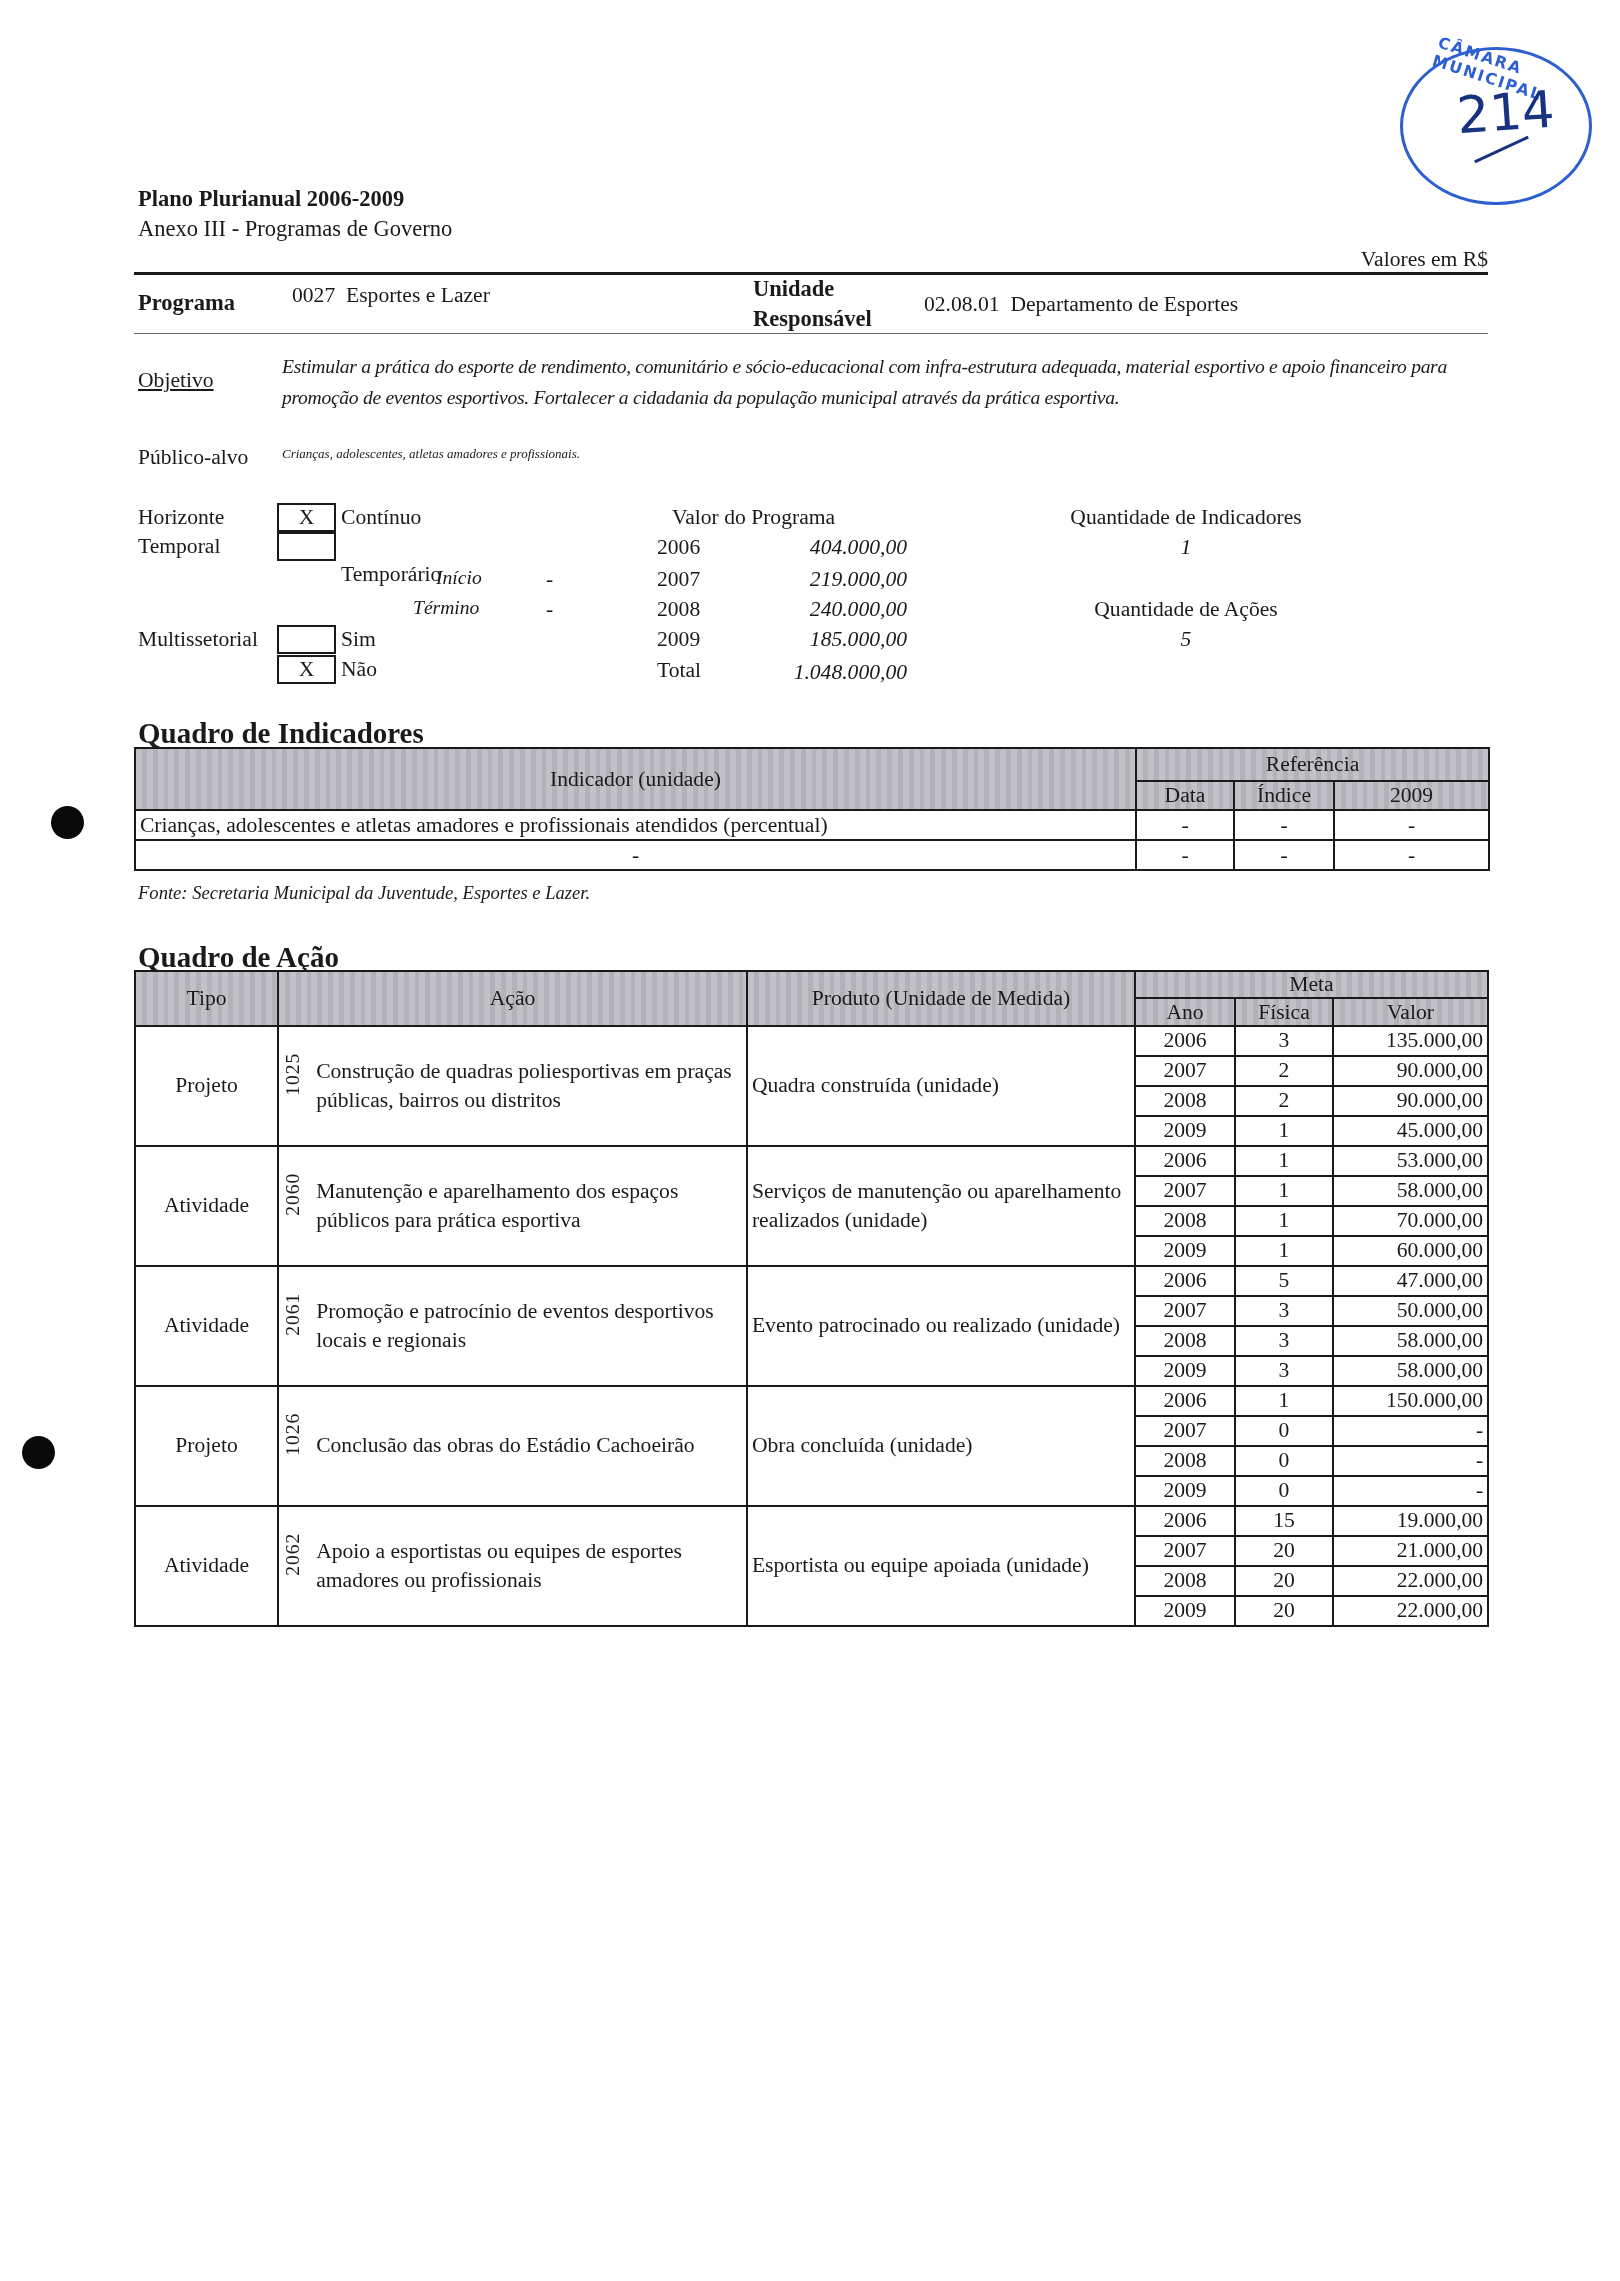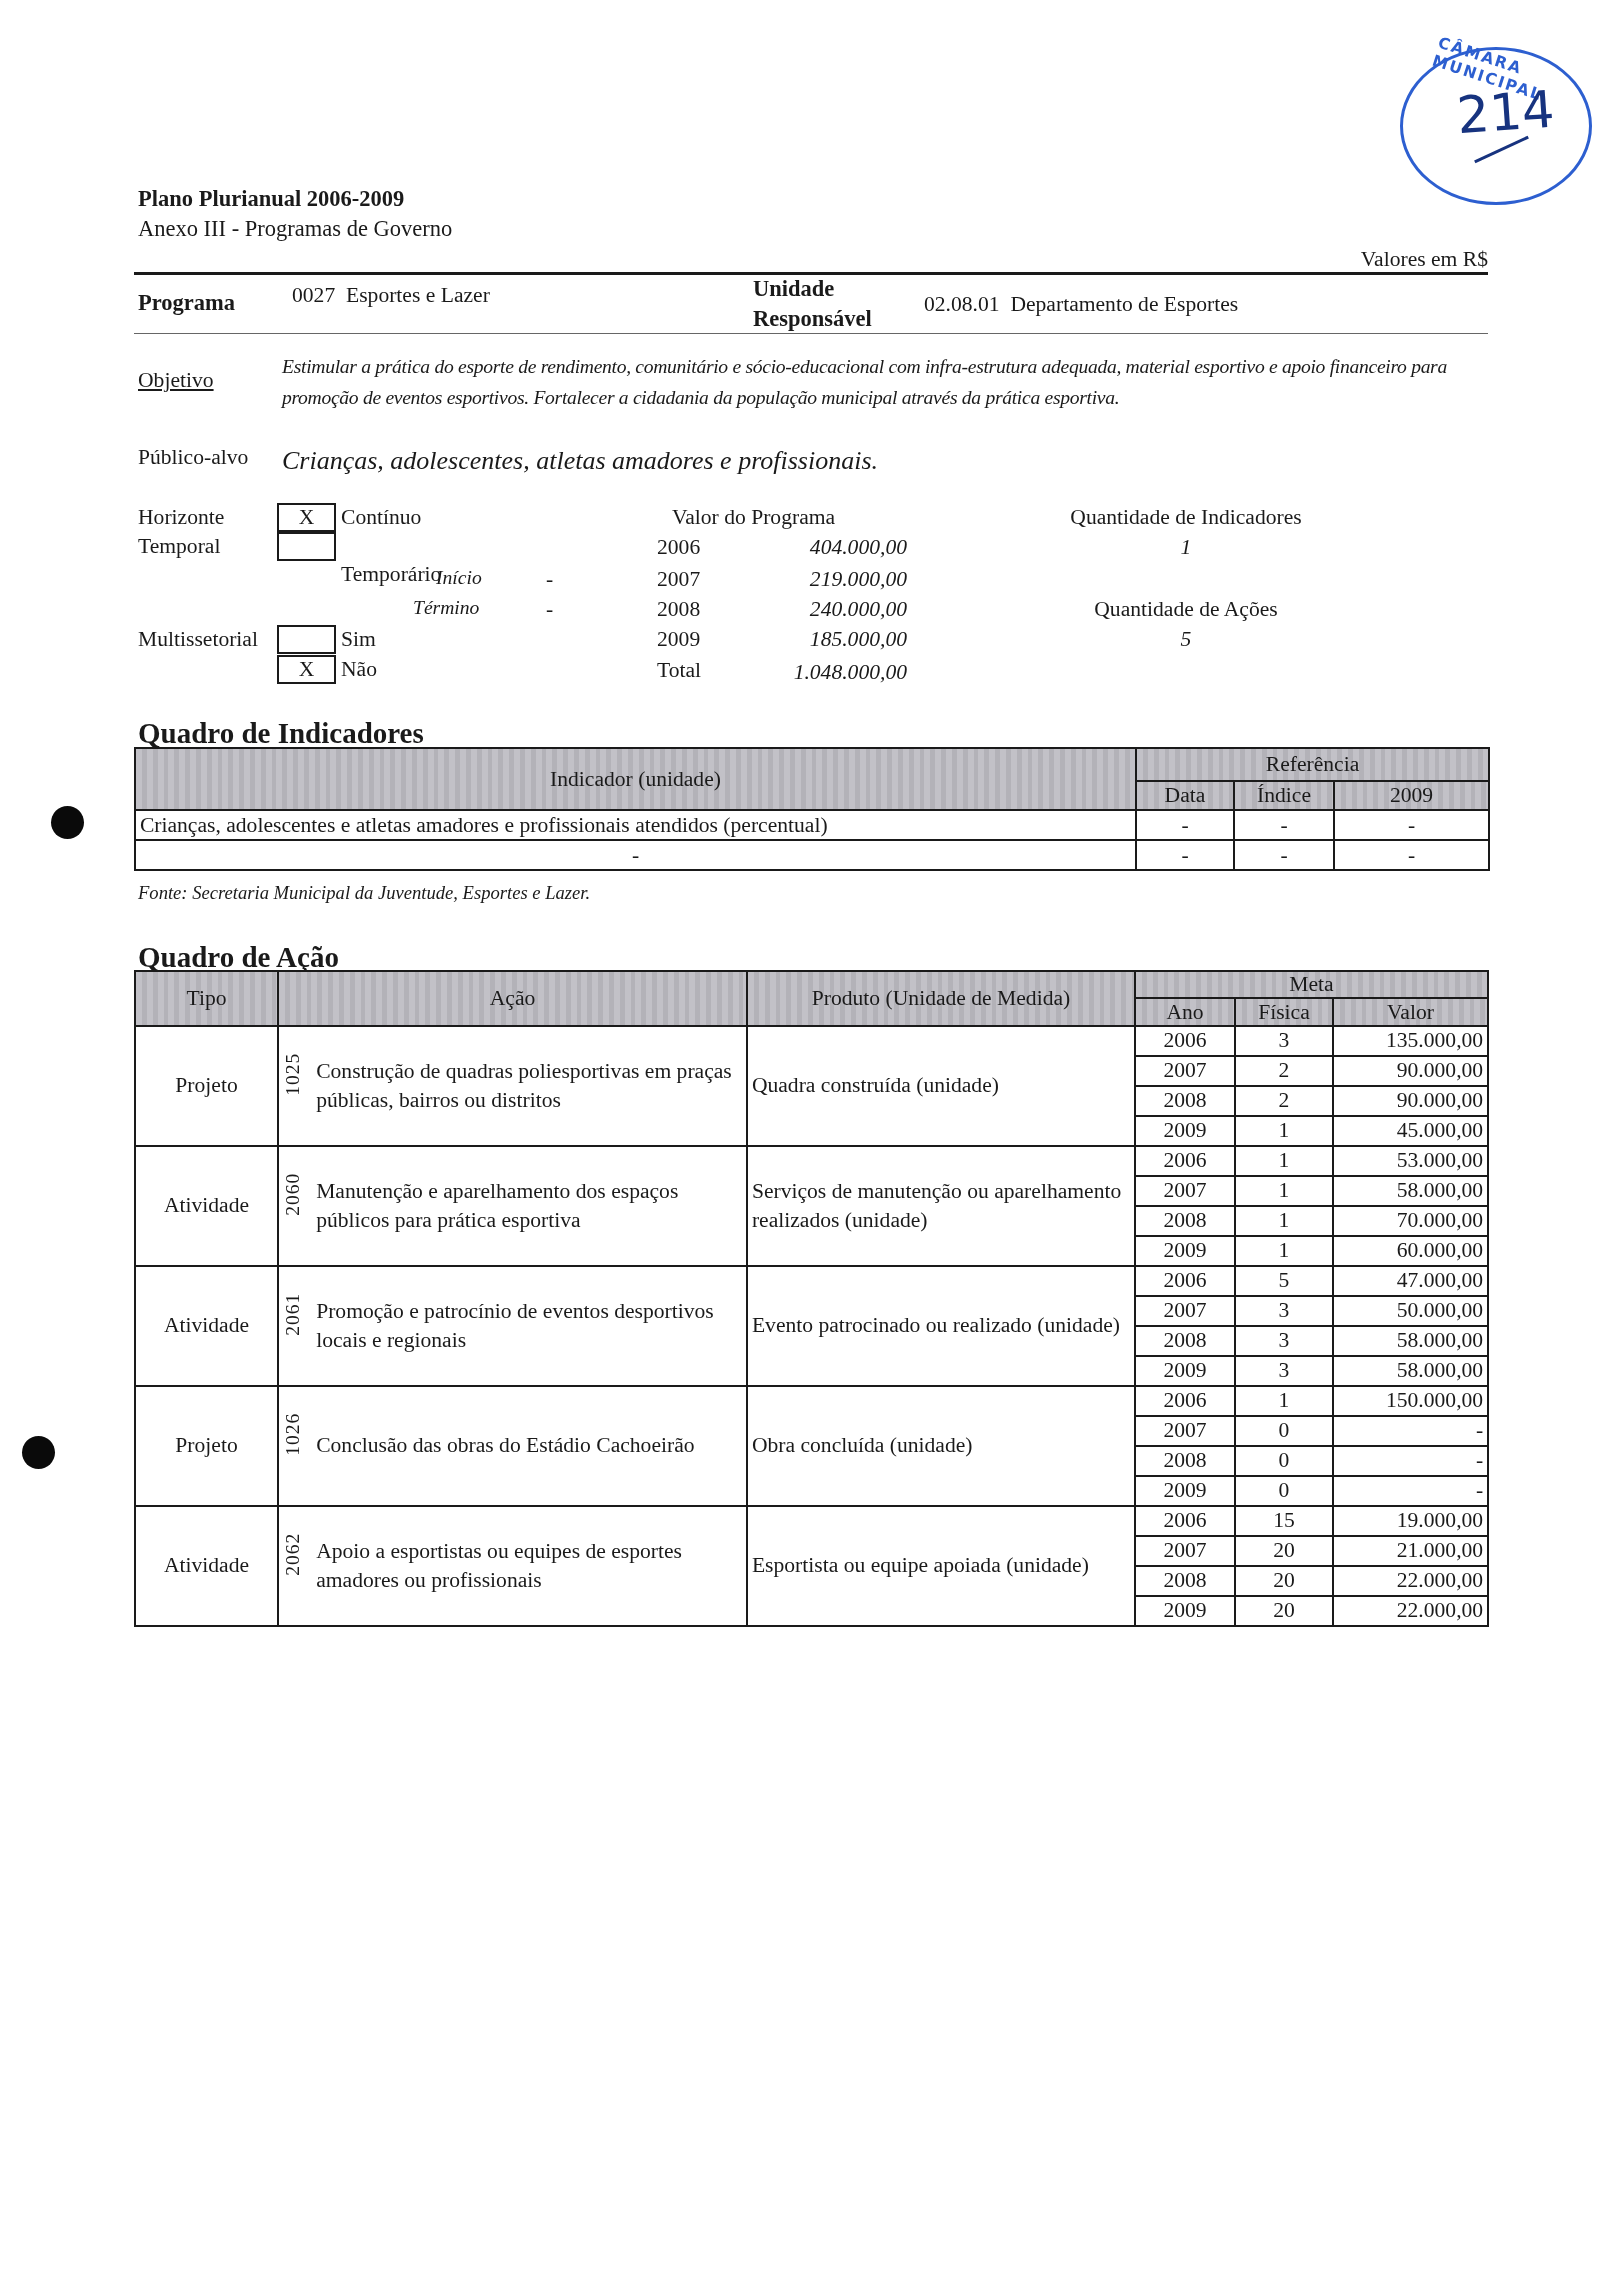--- a/index.html
+++ b/index.html
@@ -56,21 +56,21 @@
 <div class="abs txt" style="left:284px; top:283px; white-space:pre;margin-left:8px;">0027  Esportes e Lazer</div>
 <div class="abs lbl-bold" style="left:753px; top:276px;">Unidade</div>
 <div class="abs lbl-bold" style="left:753px; top:306px;">Responsável</div>
 <div class="abs txt" style="left:924px; top:292px; white-space:pre;">02.08.01  Departamento de Esportes</div>
 <div class="abs rule" style="top:333px; height:1px; background:#666;"></div>
 
 <div class="abs txt" style="left:138px; top:368px;text-decoration:underline;">Objetivo</div>
 <div class="abs obj-text">Estimular a prática do esporte de rendimento, comunitário e sócio-educacional com infra-estrutura adequada, material esportivo e apoio financeiro para  promoção de eventos esportivos. Fortalecer a cidadania da população municipal através da prática esportiva.</div>
 
 <div class="abs txt" style="left:138px; top:445px;">Público-alvo</div>
-<div class="abs txt ital" style="left:282px; top:446px; font-size:26px;">Crianças, adolescentes, atletas amadores e profissionais.</div>
+<div class="abs txt ital" style="left:282px; top:446px; font-size:13px;">Crianças, adolescentes, atletas amadores e profissionais.</div>
 
 <div class="abs txt" style="left:138px; top:505px;">Horizonte</div>
 <div class="abs txt" style="left:138px; top:534px;">Temporal</div>
 <div class="abs chk" style="left:277px; top:503px;">X</div>
 <div class="abs txt" style="left:341px; top:505px;">Contínuo</div>
 <div class="abs chk" style="left:277px; top:532px;"></div>
 <div class="abs txt" style="left:341px; top:534px;margin-top:28px;">Temporário</div>
 <div class="abs txt ital" style="left:436px; top:567px; font-size:19.6px;">Início</div>
 <div class="abs txt" style="left:546px; top:567px;">-</div>
 <div class="abs txt ital" style="left:413px; top:597px; font-size:19.6px;">Término</div>

